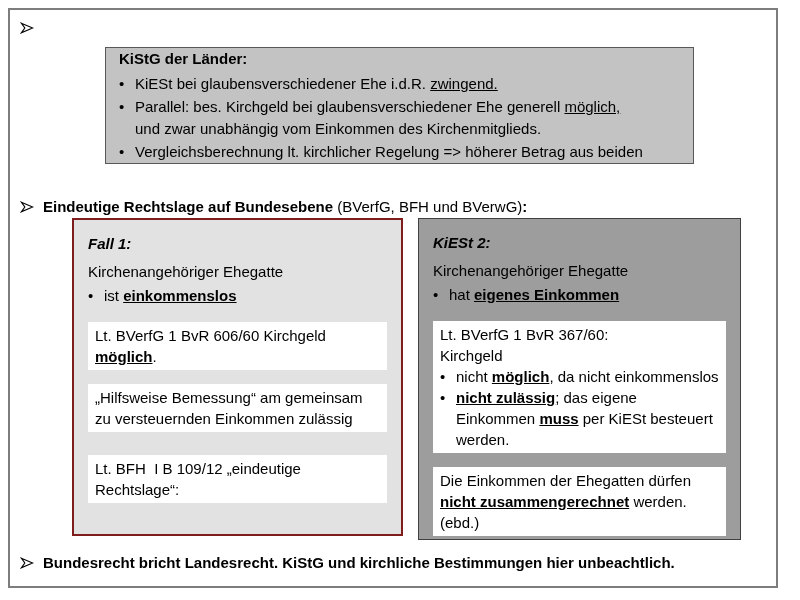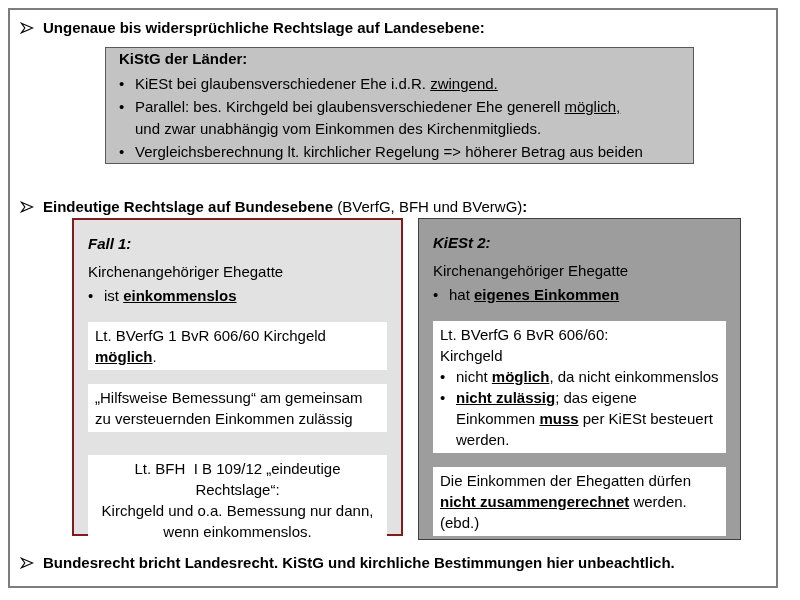--- a/index.html
+++ b/index.html
@@ -50,21 +50,20 @@
 </style>
 </head>
 <body>
 
 <div class="frame"></div>
 
 <div class="h-row" style="top:18px;">
   <svg class="arrow" width="14" height="14" viewBox="0 0 16 14">
     <path d="M1.5 1.5 L14.5 7 L1.5 12.5 L5.5 7 Z" fill="#ffffff" stroke="#000000" stroke-width="1.3"></path>
   </svg>
-  <div class="h-text">Ungenaue bis widersprüchliche Rechtslage auf Landesebene:</div>
 </div>
 
 <div class="kistg-box">
   <div class="box-title">KiStG der Länder:</div>
   <div class="li">
     <span class="dot">•</span>
     <span class="li-text"><span>KiESt bei glaubensverschiedener Ehe i.d.R. </span><span class="u">zwingend.</span></span>
   </div>
   <div class="li">
     <span class="dot">•</span>
@@ -85,35 +84,34 @@
 
 <div class="card card-fall1">
   <div class="card-title">Fall 1:</div>
   <div>Kirchenangehöriger Ehegatte</div>
   <div class="li">
     <span class="dot">•</span>
     <span class="li-text"><span>ist </span><b>einkommenslos</b></span>
   </div>
   <div class="white-note"><span>Lt. BVerfG 1 BvR 606/60 Kirchgeld </span><b>möglich</b><span>.</span></div>
   <div class="white-note">„Hilfsweise Bemessung“ am gemeinsam zu versteuernden Einkommen zulässig</div>
-  <div class="white-note" style="margin-top:23px;text-align:center;">
+  <div class="white-note" style="margin-top:23px;">
     <span class="blk">Lt. BFH&nbsp; I B 109/12 „eindeutige Rechtslage“:</span>
-    <span class="blk">Kirchgeld und o.a. Bemessung nur dann, wenn einkommenslos.</span>
   </div>
 </div>
 
 <div class="card card-fall2">
   <div class="card-title">KiESt 2:</div>
   <div>Kirchenangehöriger Ehegatte</div>
   <div class="li">
     <span class="dot">•</span>
     <span class="li-text"><span>hat </span><b>eigenes Einkommen</b></span>
   </div>
   <div class="white-note">
-    <span class="blk">Lt. BVerfG 6 BvR 606/60:</span>
+    <span class="blk">Lt. BVerfG 1 BvR 367/60:</span>
     <span class="blk">Kirchgeld</span>
     <div class="li">
       <span class="dot">•</span>
       <span class="li-text"><span>nicht </span><b>möglich</b><span>, da nicht einkommenslos</span></span>
     </div>
     <div class="li">
       <span class="dot">•</span>
       <span class="li-text"><b>nicht zulässig</b><span>; das eigene Einkommen </span><b>muss</b><span> per KiESt besteuert werden.</span></span>
     </div>
   </div>

